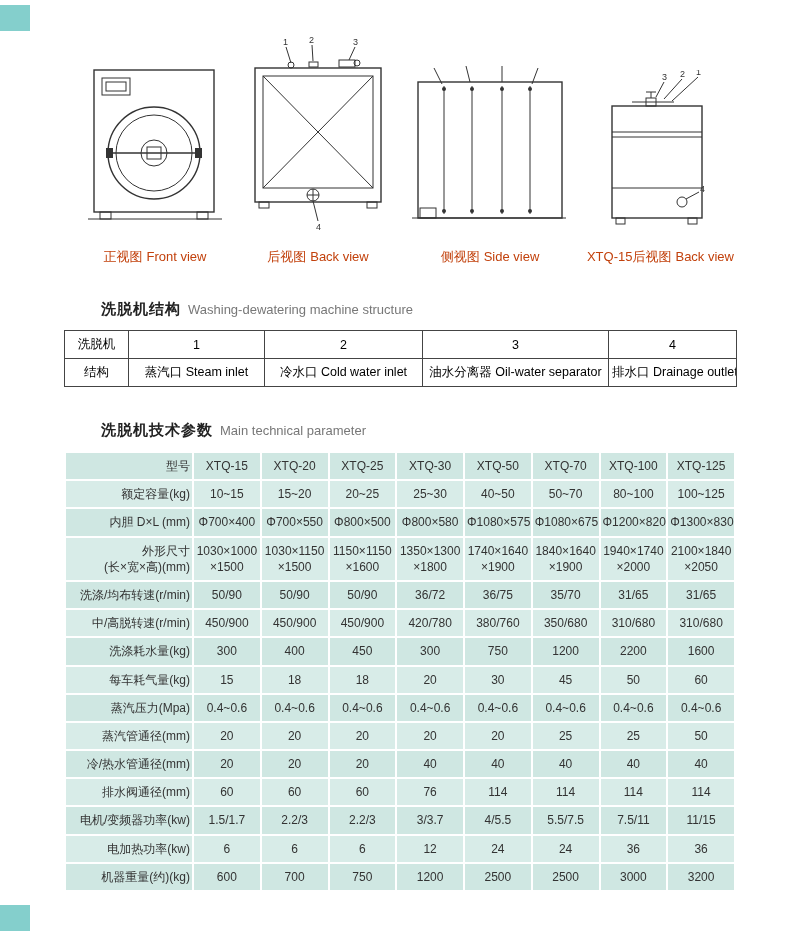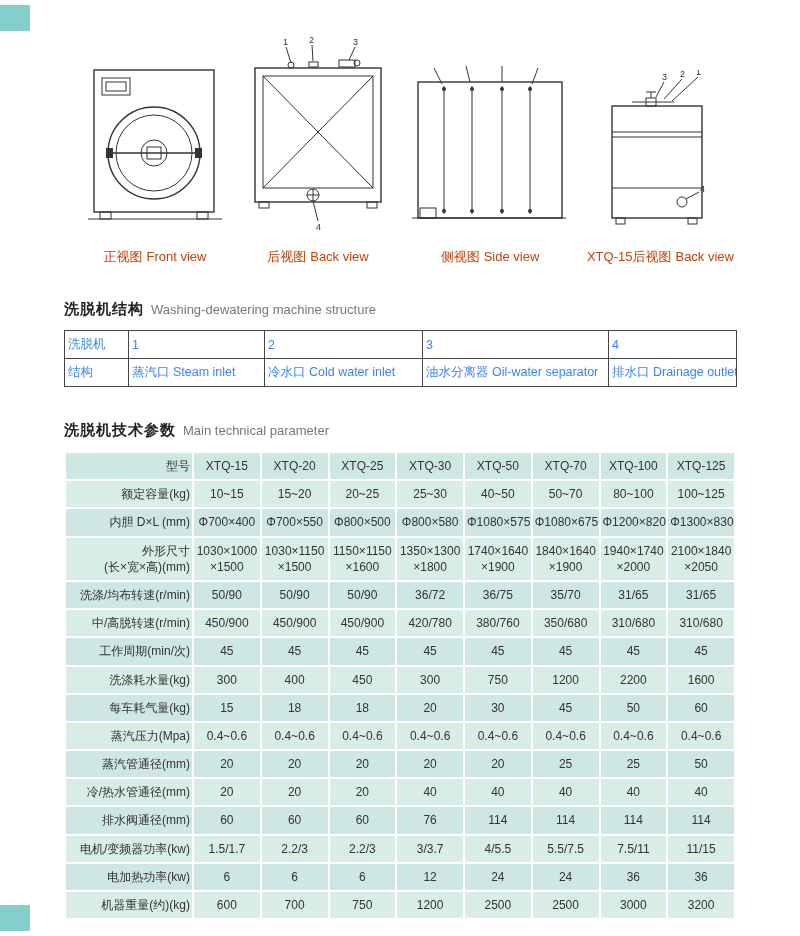--- a/index.html
+++ b/index.html
@@ -21,30 +21,30 @@
   figcaption { margin-top:12px; font-size:13px; color:#c2410c; white-space:nowrap; }
   figcaption .cap-en { margin-left:4px; }
 
   .ln  { fill:none; stroke:#333; stroke-width:1.4; }
   .lnt { fill:none; stroke:#333; stroke-width:1; }
   .fil { fill:#333; stroke:none; }
   .ann { font-size:9px; fill:#333; stroke:none; font-family:inherit; }
 
   
   section.titled { margin-left:64px; width:672px; }
-  .sec-title { margin-top:26px; margin-bottom:10px; }
+  .sec-title { margin-top:26px; margin-bottom:10px;margin-left:37px; }
   .t-zh { font-size:15px; font-weight:bold; color:#222; letter-spacing:1px; }
   .t-en { font-size:13px; color:#777; margin-left:7px; font-weight:normal; }
 
   
   table.structure-table {
     width:672px; border-collapse:collapse; table-layout:fixed; font-size:12.5px;
   }
   .structure-table td {
-    border:1px solid #444; padding:5px 3px; color:#3b82f6;
+    border:1px solid #444; text-align:center; padding:5px 3px; color:#000000;
     overflow:hidden; white-space:nowrap;
   }
 
   
   table.param-table {
     width:672px; border-collapse:collapse; table-layout:fixed;
     font-size:12px; margin-top:8px;
   }
   .param-table td {
     background:#cfe7e2; border:2px solid #fff; text-align:center;
@@ -285,31 +285,20 @@
           <td>450/900</td>
           <td>450/900</td>
           <td>450/900</td>
           <td>420/780</td>
           <td>380/760</td>
           <td>350/680</td>
           <td>310/680</td>
           <td>310/680</td>
         </tr>
         <tr>
-          <td class="label-cell">工作周期(min/次)</td>
-          <td>45</td>
-          <td>45</td>
-          <td>45</td>
-          <td>45</td>
-          <td>45</td>
-          <td>45</td>
-          <td>45</td>
-          <td>45</td>
-        </tr>
-        <tr>
           <td class="label-cell">洗涤耗水量(kg)</td>
           <td>300</td>
           <td>400</td>
           <td>450</td>
           <td>300</td>
           <td>750</td>
           <td>1200</td>
           <td>2200</td>
           <td>1600</td>
         </tr>

